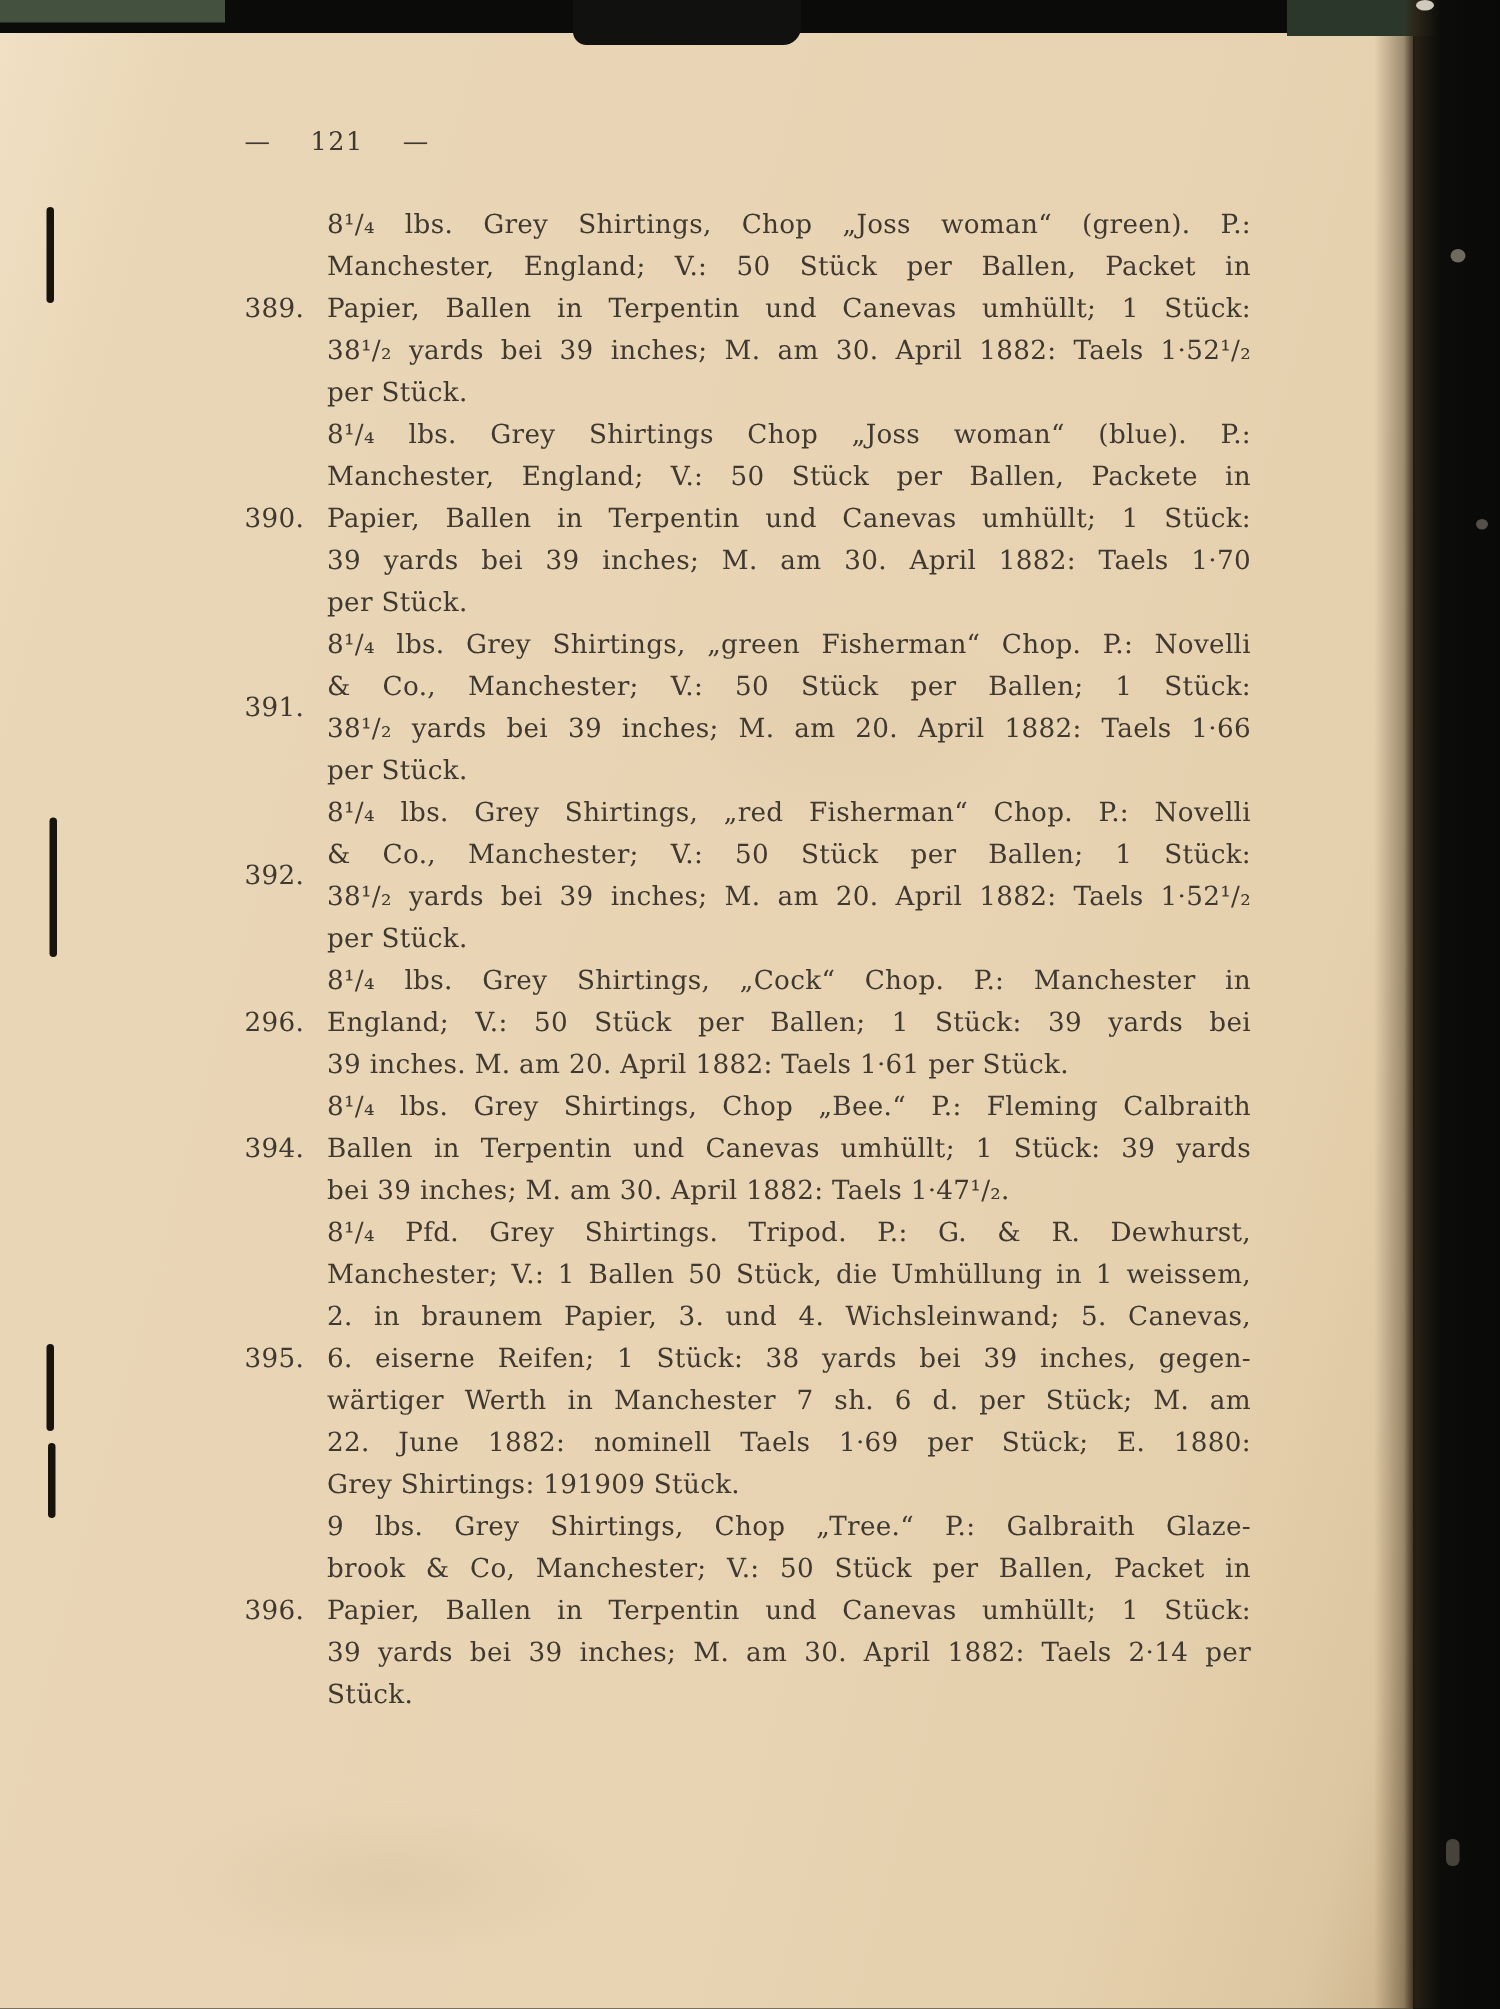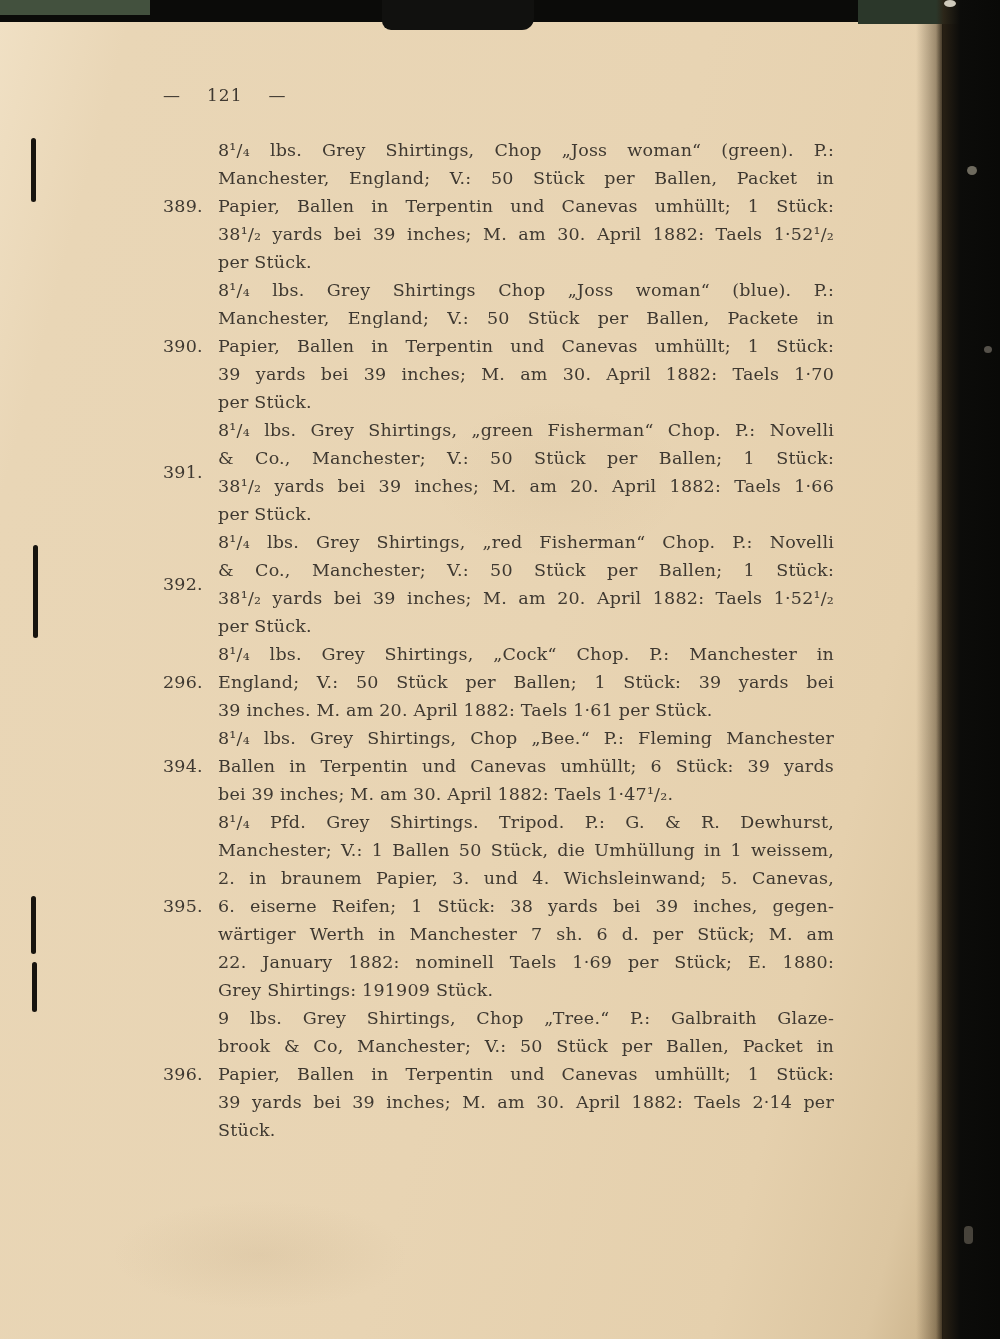--- a/index.html
+++ b/index.html
@@ -143,34 +143,34 @@
         <div class="entry-number">296.</div>
         <div class="entry-body">
           <div class="line">8¹/₄ lbs. Grey Shirtings, „Cock“ Chop. P.: Manchester in</div>
           <div class="line">England; V.: 50 Stück per Ballen; 1 Stück: 39 yards bei</div>
           <div class="line last">39 inches. M. am 20. April 1882: Taels 1·61 per Stück.</div>
         </div>
       </div>
       <div class="entry">
         <div class="entry-number">394.</div>
         <div class="entry-body">
-          <div class="line">8¹/₄ lbs. Grey Shirtings, Chop „Bee.“ P.: Fleming Manchester</div>
-          <div class="line">Ballen in Terpentin und Canevas umhüllt; 6 Stück: 39 yards</div>
+          <div class="line">8¹/₄ lbs. Grey Shirtings, Chop „Bee.“ P.: Fleming Calbraith</div>
+          <div class="line">Ballen in Terpentin und Canevas umhüllt; 1 Stück: 39 yards</div>
           <div class="line last">bei 39 inches; M. am 30. April 1882: Taels 1·47¹/₂.</div>
         </div>
       </div>
       <div class="entry">
         <div class="entry-number">395.</div>
         <div class="entry-body">
           <div class="line">8¹/₄ Pfd. Grey Shirtings. Tripod. P.: G. &amp; R. Dewhurst,</div>
           <div class="line">Manchester; V.: 1 Ballen 50 Stück, die Umhüllung in 1 weissem,</div>
           <div class="line">2. in braunem Papier, 3. und 4. Wichsleinwand; 5. Canevas,</div>
           <div class="line">6. eiserne Reifen; 1 Stück: 38 yards bei 39 inches, gegen-</div>
           <div class="line">wärtiger Werth in Manchester 7 sh. 6 d. per Stück; M. am</div>
-          <div class="line">22. January 1882: nominell Taels 1·69 per Stück; E. 1880:</div>
+          <div class="line">22. June 1882: nominell Taels 1·69 per Stück; E. 1880:</div>
           <div class="line last">Grey Shirtings: 191909 Stück.</div>
         </div>
       </div>
       <div class="entry">
         <div class="entry-number">396.</div>
         <div class="entry-body">
           <div class="line">9 lbs. Grey Shirtings, Chop „Tree.“ P.: Galbraith Glaze-</div>
           <div class="line">brook &amp; Co, Manchester; V.: 50 Stück per Ballen, Packet in</div>
           <div class="line">Papier, Ballen in Terpentin und Canevas umhüllt; 1 Stück:</div>
           <div class="line">39 yards bei 39 inches; M. am 30. April 1882: Taels 2·14 per</div>

